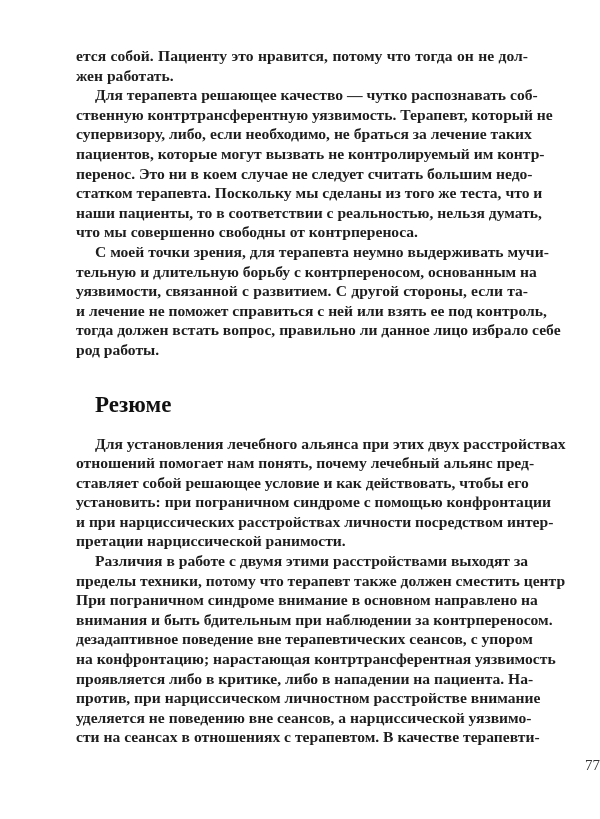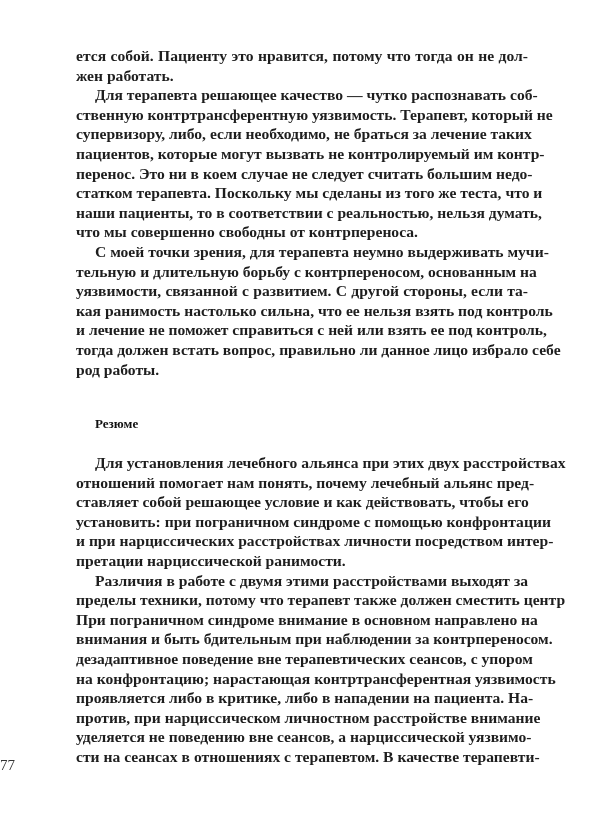--- a/index.html
+++ b/index.html
@@ -6,25 +6,25 @@
   body { width: 600px; height: 819px; position: relative; overflow: hidden; }
   .page {
     position: absolute; left: 76px; top: 46px; width: 452px;
     font-family: "Liberation Serif", "DejaVu Serif", serif;
     font-size: 15.6px; line-height: 19.6px; color: #1e1e1e;
   }
   .line { display: block; white-space: nowrap; text-align: justify; text-align-last: justify; height: 19.6px; font-weight: bold; }
   .line.last { text-align-last: left; }
   .line.indent { padding-left: 19px; }
   .heading {
-    font-weight: bold; font-size: 13px; line-height: 22px;
+    font-weight: bold; font-size: 23px; line-height: 22px;
     margin-top: 34px; margin-bottom: 18px; padding-left: 19px; color: #111;
   }
   .page-number {
-    position: absolute; left: 0; width: 600px; top: 757px; text-align: left;
+    position: absolute; left: 0; width: 600px; top: 757px; text-align: right;
     font-family: "Liberation Serif", "DejaVu Serif", serif; font-size: 15px; color: #333;
   }
 </style>
 </head>
 <body>
 
 <div class="page">
   <div id="top">
       <div>
         <span class="line">ется собой. Пациенту это нравится, потому что тогда он не дол-</span>
@@ -37,21 +37,20 @@
         <span class="line">пациентов, которые могут вызвать не контролируемый им контр-</span>
         <span class="line">перенос. Это ни в коем случае не следует считать большим недо-</span>
         <span class="line">статком терапевта. Поскольку мы сделаны из того же теста, что и</span>
         <span class="line">наши пациенты, то в соответствии с реальностью, нельзя думать,</span>
         <span class="line last">что мы совершенно свободны от контрпереноса.</span>
       </div>
       <div>
         <span class="line indent">С моей точки зрения, для терапевта неумно выдерживать мучи-</span>
         <span class="line">тельную и длительную борьбу с контрпереносом, основанным на</span>
         <span class="line">уязвимости, связанной с развитием. С другой стороны, если та-</span>
-        <span class="line">кая ранимость настолько сильна, что ее нельзя взять под контроль</span>
         <span class="line">и лечение не поможет справиться с ней или взять ее под контроль,</span>
         <span class="line">тогда должен встать вопрос, правильно ли данное лицо избрало себе</span>
         <span class="line last">род работы.</span>
       </div>
     </div>
   <div class="heading">Резюме</div>
   <div id="bottom">
       <div>
         <span class="line indent">Для установления лечебного альянса при этих двух расстройствах</span>
         <span class="line">отношений помогает нам понять, почему лечебный альянс пред-</span>

